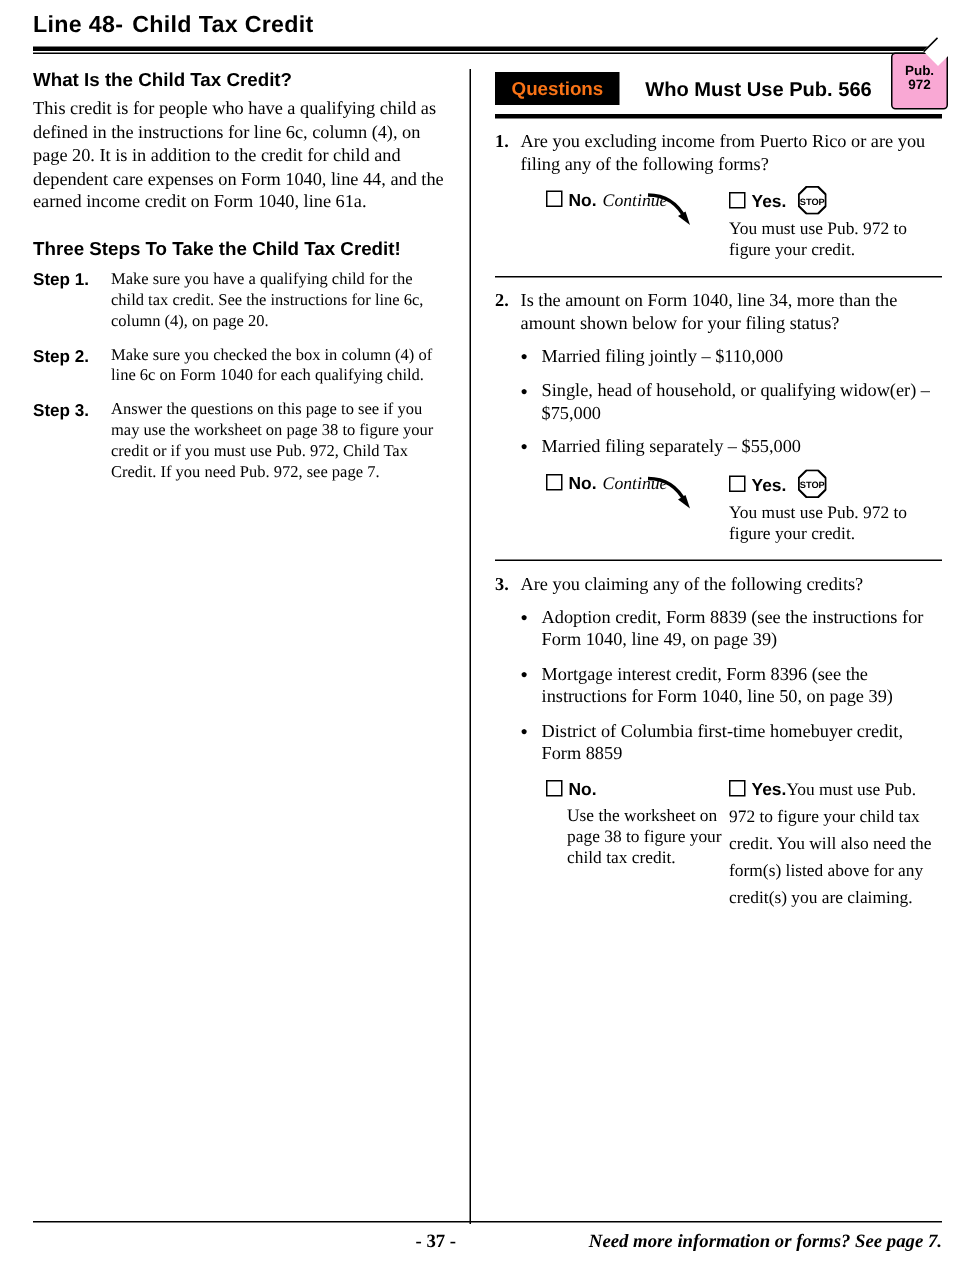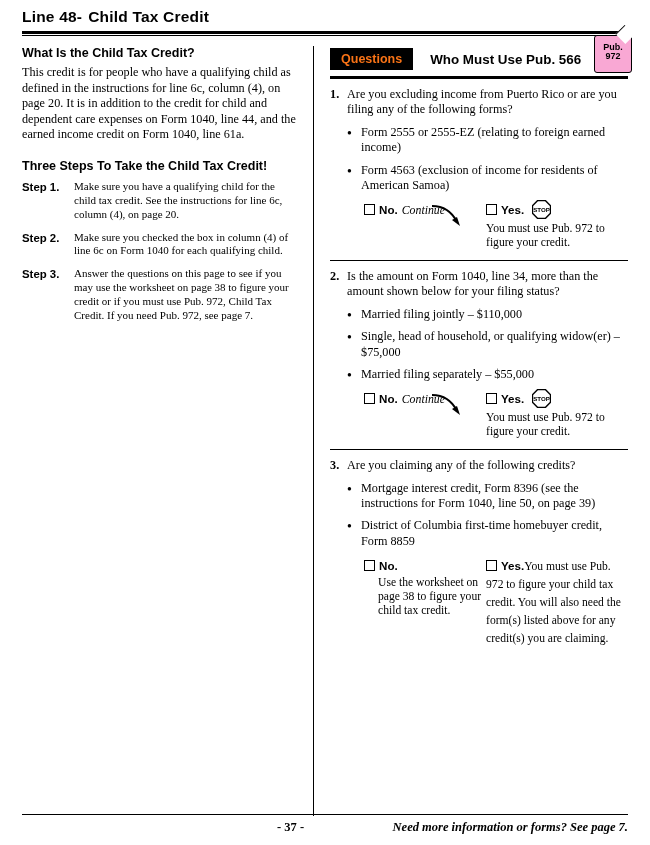--- a/index.html
+++ b/index.html
@@ -338,24 +338,20 @@
           <span>972</span>
         </span>
       </div>
       <div class="rule-thick"></div>
 
       <div class="q-block">
         <div class="q-row">
           <div class="q-num">1.</div>
           <div class="q-text">Are you excluding income from Puerto Rico or are you filing any of the following forms?</div>
         </div>
-        <ul class="bullets">
-          <li>Form 2555 or 2555-EZ (relating to foreign earned income)</li>
-          <li>Form 4563 (exclusion of income for residents of American Samoa)</li>
-        </ul>
         <div class="answers">
           <div class="ans-no">
             <span class="chk"></span><span class="ans-label">No.</span><span class="cont">Continue</span>
             <svg class="arrow-svg" width="40" height="26" viewBox="0 0 40 26">
               <path d="M2,2 C14,2 22,8 27,18" stroke="#000" stroke-width="2.2" fill="none"></path>
               <path d="M22,16 L30,22 L27,13 Z" fill="#000"></path>
             </svg>
           </div>
           <div class="ans-yes">
             <span class="chk"></span><span class="ans-label">Yes.</span>
@@ -398,20 +394,21 @@
         </div>
         <div class="q-line"></div>
       </div>
 
       <div class="q-block">
         <div class="q-row">
           <div class="q-num">3.</div>
           <div class="q-text">Are you claiming any of the following credits?</div>
         </div>
         <ul class="bullets">
+          <li>Adoption credit, Form 8839 (see the instructions for Form 1040, line 49, on page 39)</li>
           <li>Mortgage interest credit, Form 8396 (see the instructions for Form 1040, line 50, on page 39)</li>
           <li>District of Columbia first-time homebuyer credit, Form 8859</li>
         </ul>
         <div class="answers">
           <div class="ans-no">
             <span class="chk"></span><span class="ans-label">No.</span>
             <div class="ans-sub-indent">Use the worksheet on page 38 to figure your child tax credit.</div>
           </div>
           <div class="ans-yes">
             <span class="chk"></span><span class="ans-label">Yes.</span><span class="ans-sub" style="display:inline; margin:0;">You must use Pub. 972 to figure your child tax credit. You will also need the form(s) listed above for any credit(s) you are claiming.</span>

